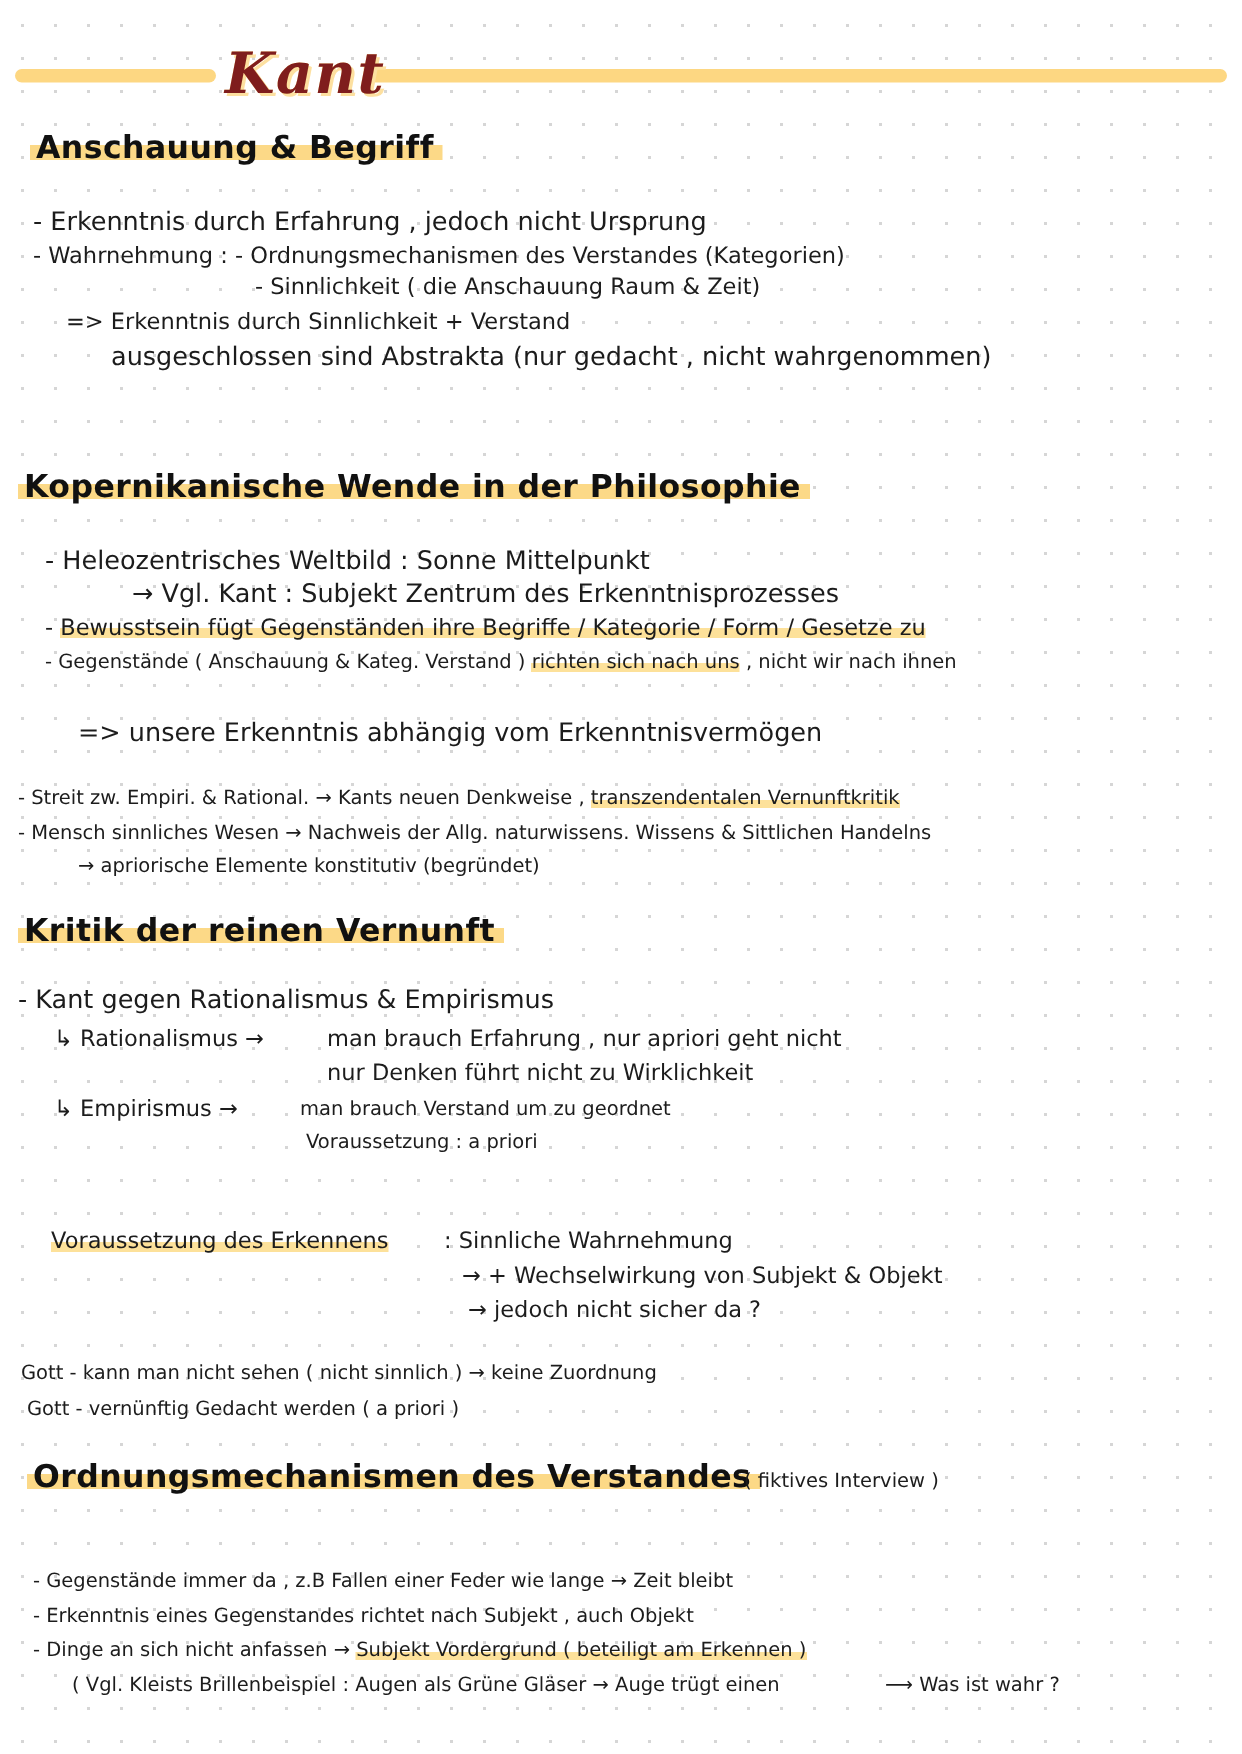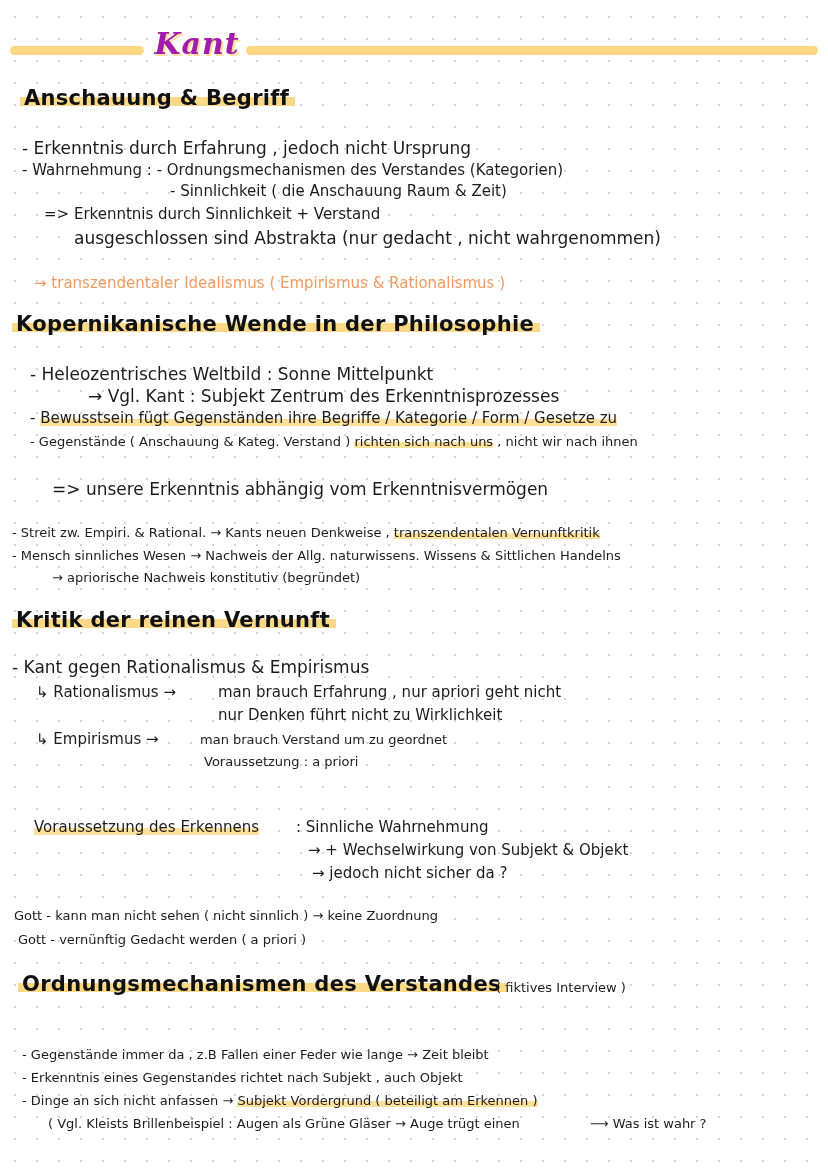--- a/index.html
+++ b/index.html
@@ -14,22 +14,22 @@
     color: #1a1a1a;
   }
   .page { position: absolute; left: 0; top: 0; width: 828px; height: 1169px; }
 
   
   .title-bar { position: absolute; top: 46px; height: 9px; background: #fdd782; border-radius: 5px; }
   .title-bar.left { left: 10px; width: 134px; }
   .title-bar.right { left: 246px; width: 572px; }
   .title {
     position: absolute; left: 150px; top: 26px; width: 94px; text-align: center;
-    font-family: "DejaVu Serif", serif; font-style: italic; font-size: 30px; font-weight: bold;
-    color: #a21caf;
+    font-family: "DejaVu Serif", serif; font-style: italic; font-size: 38px; font-weight: bold;
+    color: #7f1d1d;
     text-shadow: 0 0 0 #fdd782, 2px 2px 0 #fde0a0;
     letter-spacing: 1px;
   }
 
   .heading {
     position: absolute; font-weight: bold; color: #111;
     font-family: "DejaVu Sans", sans-serif; letter-spacing: 0.3px;
   }
   .heading .hl {
     background: linear-gradient(transparent 45%, #fcd987 45%, #fcd987 85%, transparent 85%);
@@ -58,39 +58,38 @@
   <div class="title">Kant</div>
 
   <div class="heading" style="left:20px; top:86px; font-size:21px;">
     <span class="hl">Anschauung &amp; Begriff</span>
   </div>
   <div class="line big" style="left:22px; top:138px;">- Erkenntnis durch Erfahrung , jedoch nicht Ursprung</div>
   <div class="line med" style="left:22px; top:161px;">- Wahrnehmung : - Ordnungsmechanismen des Verstandes (Kategorien)</div>
   <div class="line med" style="left:170px; top:182px;">- Sinnlichkeit ( die Anschauung Raum &amp; Zeit)</div>
   <div class="line big" style="left:74px; top:228px;">ausgeschlossen sind Abstrakta (nur gedacht , nicht wahrgenommen)</div>
   <div class="line med" style="left:44px; top:205px;">=&gt; Erkenntnis durch Sinnlichkeit + Verstand</div>
-  <div class="line med orange" style="left:34px; top:274px;">→ transzendentaler Idealismus ( Empirismus &amp; Rationalismus )</div>
 
   <div class="heading" style="left:12px; top:312px; font-size:21px;">
     <span class="hl">Kopernikanische Wende in der Philosophie</span>
   </div>
   <div class="line big" style="left:30px; top:364px;">- Heleozentrisches Weltbild : Sonne Mittelpunkt</div>
   <div class="line big" style="left:88px; top:386px;">→ Vgl. Kant : Subjekt Zentrum des Erkenntnisprozesses</div>
   <div class="line med" style="left:30px; top:409px;">
     <span>- </span><span class="mark">Bewusstsein fügt Gegenständen ihre Begriffe / Kategorie / Form / Gesetze zu</span>
   </div>
   <div class="line small" style="left:30px; top:434px;">
     <span>- Gegenstände ( Anschauung &amp; Kateg. Verstand ) </span><span class="mark">richten sich nach uns</span><span> , nicht wir nach ihnen</span>
   </div>
   <div class="line big" style="left:52px; top:479px;">=&gt; unsere Erkenntnis abhängig vom Erkenntnisvermögen</div>
   <div class="line small" style="left:12px; top:525px;">
     <span>- Streit zw. Empiri. &amp; Rational.  →  Kants neuen Denkweise , </span><span class="mark">transzendentalen Vernunftkritik</span>
   </div>
   <div class="line small" style="left:12px; top:548px;">- Mensch sinnliches Wesen → Nachweis der Allg. naturwissens. Wissens &amp; Sittlichen Handelns</div>
-  <div class="line small" style="left:52px; top:570px;">→ apriorische Nachweis konstitutiv (begründet)</div>
+  <div class="line small" style="left:52px; top:570px;">→ apriorische Elemente konstitutiv (begründet)</div>
 
   <div class="heading" style="left:12px; top:608px; font-size:21px;">
     <span class="hl">Kritik der reinen Vernunft</span>
   </div>
   <div class="line big" style="left:12px; top:657px;">- Kant gegen Rationalismus &amp; Empirismus</div>
   <div class="line med" style="left:36px; top:683px;">↳ Rationalismus  →</div>
   <div class="line med" style="left:218px; top:683px;">man brauch Erfahrung , nur apriori geht nicht</div>
   <div class="line med" style="left:218px; top:706px;">nur Denken führt nicht zu Wirklichkeit</div>
   <div class="line med" style="left:36px; top:730px;">↳ Empirismus  →</div>
   <div class="line small" style="left:200px; top:732px;">man brauch Verstand um zu geordnet</div>

